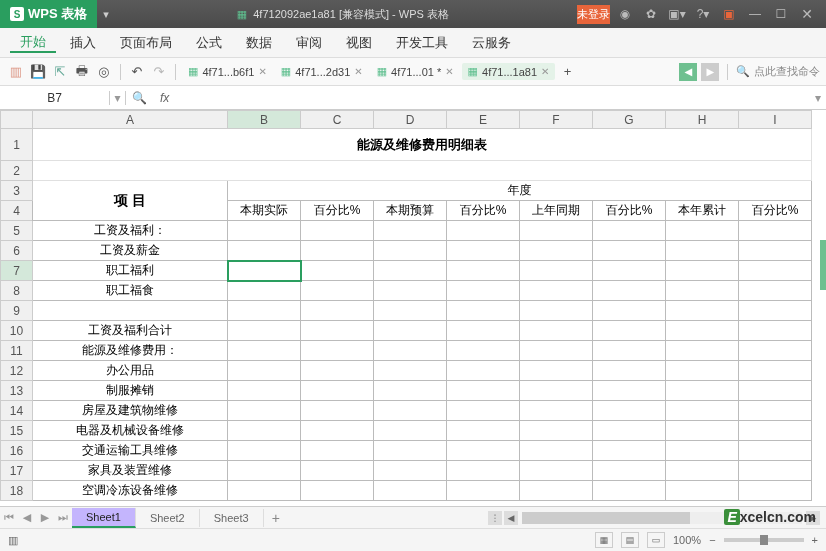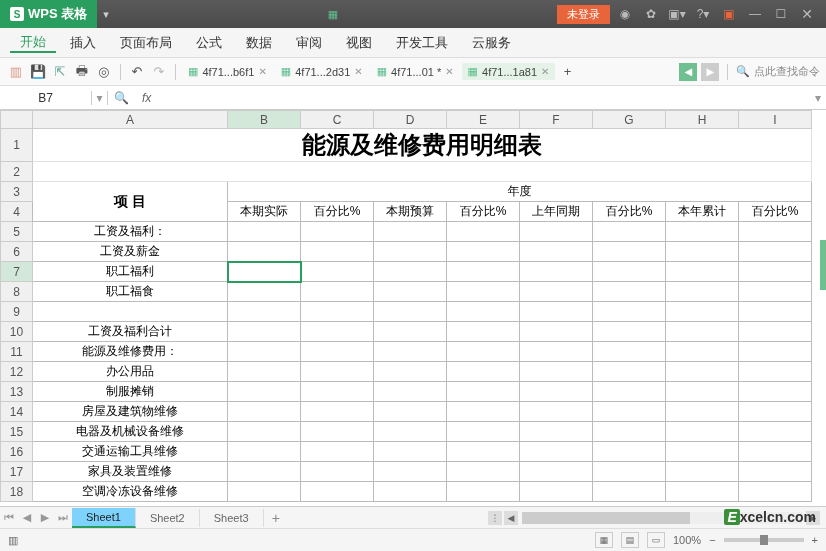--- a/index.html
+++ b/index.html
@@ -6,21 +6,21 @@
     body { width: 826px; height: 551px; overflow: hidden; background: #fff; position: relative; }
     
     
     .titlebar { height: 28px; background: linear-gradient(#5a5a5a, #4a4a4a); display: flex; align-items: center; color: #ddd; font-size: 11px; }
     .app-logo { background: #2a9e5f; color: #fff; padding: 0 10px; height: 100%; display: flex; align-items: center; font-weight: bold; font-size: 13px; gap: 4px; }
     .app-logo .s-badge { background: #fff; color: #2a9e5f; width: 14px; height: 14px; border-radius: 2px; display: inline-flex; align-items: center; justify-content: center; font-size: 10px; font-weight: bold; }
     .title-dd { margin-left: 6px; color: #ccc; cursor: pointer; }
     .doc-title { flex: 1; text-align: center; display: flex; align-items: center; justify-content: center; gap: 6px; }
     .doc-icon { color: #5fbf8f; }
     .title-right { display: flex; align-items: center; gap: 4px; padding-right: 8px; }
-    .login-btn { background: #e8653b; color: #fff; padding: 2px 10px; font-size: 11px; border: none; }
+    .login-btn { background: #e8653b; color: #fff; padding: 2px 0; font-size: 11px; border: none; }
     .tbtn { width: 22px; height: 20px; color: #bbb; display: inline-flex; align-items: center; justify-content: center; cursor: pointer; font-size: 12px; }
     .win-close { font-size: 14px; }
     
     
     .menubar { height: 30px; background: #f5f5f5; display: flex; align-items: center; padding: 0 10px; font-size: 13px; gap: 4px; border-bottom: 1px solid #ddd; }
     .menubar .menu-item { padding: 0 10px; color: #333; cursor: pointer; }
     .menubar .menu-item.active { color: #2a9e5f; border-bottom: 2px solid #2a9e5f; }
     
     
     .toolbar { height: 28px; background: #f9f9f9; display: flex; align-items: center; padding: 0 6px; font-size: 11px; border-bottom: 1px solid #ddd; gap: 2px; }
@@ -29,50 +29,50 @@
     .tab-item { display: inline-flex; align-items: center; padding: 2px 6px; color: #444; gap: 4px; cursor: pointer; border-radius: 2px; }
     .tab-item.active { background: #e4f2e8; }
     .tab-close { color: #999; cursor: pointer; font-size: 10px; }
     .tab-icon { color: #5fbf8f; font-size: 11px; }
     .toolbar-right { margin-left: auto; display: flex; align-items: center; gap: 4px; }
     .nav-arrow { background: #6fc090; color: #fff; width: 18px; height: 18px; display: inline-flex; align-items: center; justify-content: center; font-size: 10px; cursor: pointer; }
     .search-cmd { color: #888; font-size: 11px; display: flex; align-items: center; gap: 4px; }
     
     
     .formulabar { height: 24px; display: flex; align-items: center; border-bottom: 1px solid #ccc; background: #fff; font-size: 12px; }
-    .name-box { width: 92px; padding: 0 8px; border-right: 1px solid #ccc; text-align: center; color: #333; }
+    .name-box { width: 110px; padding: 0 8px; border-right: 1px solid #ccc; text-align: center; color: #333; }
     .name-dd { width: 16px; border-right: 1px solid #ccc; text-align: center; color: #999; cursor: pointer; }
     .fx-btn { width: 28px; text-align: center; color: #666; cursor: pointer; }
     .fx-lbl { font-style: italic; color: #666; padding: 0 6px; }
     .formula-input { flex: 1; border: none; outline: none; padding: 0 6px; }
     .fb-expand { width: 16px; color: #999; text-align: center; cursor: pointer; }
     
     
     .sheet-area { position: relative; height: 396px; overflow: hidden; }
     .sheet-table { border-collapse: collapse; font-size: 12px; table-layout: fixed; }
     .col-hdr, .row-hdr, .corner { background: #f0f0f0; border: 1px solid #ccc; text-align: center; color: #555; font-weight: normal; }
     .corner { width: 32px; height: 18px; }
     .col-hdr { height: 18px; }
     .row-hdr { width: 32px; }
     .col-A { width: 195px; }
     .col-std { width: 73px; height: 18px; }
     .cell { border: 1px solid #bbb; height: 20px; padding: 0 4px; white-space: nowrap; overflow: hidden; text-align: center; }
     .cell.noborder { border: 1px solid #e0e0e0; }
     .cell.left { text-align: center; }
-    .r1 { height: 32px; font-size: 24px; font-weight: bold; font-family: SimSun; }
+    .r1 { height: 32px; font-size: 13px; font-weight: bold; font-family: SimSun; }
     .r4 { font-size: 14px; font-weight: bold; }
     .sel { outline: 2px solid #2a9e5f; outline-offset: -1px; position: relative; }
     .row-hdr.selrow, .col-hdr.selcol { background: #d4e8da; }
     .vscroll-ind { position: absolute; right: 0; top: 130px; width: 6px; height: 50px; background: #6fc090; }
     
     
     .sheet-tabs { height: 22px; background: #f5f5f5; display: flex; align-items: center; border-top: 1px solid #ccc; font-size: 11px; }
     .st-nav { width: 18px; text-align: center; color: #999; cursor: pointer; }
     .st-tab { padding: 3px 14px; border-right: 1px solid #ddd; cursor: pointer; color: #666; }
-    .st-tab.active { background: #7dd3fc; color: #222; border-bottom: 2px solid #2a9e5f; }
+    .st-tab.active { background: #c4b5fd; color: #222; border-bottom: 2px solid #2a9e5f; }
     .st-add { padding: 0 8px; color: #888; cursor: pointer; font-size: 14px; }
     .hscroll { flex: 1; display: flex; align-items: center; justify-content: flex-end; gap: 2px; padding: 0 6px; }
     .hs-btn { width: 14px; height: 14px; background: #ddd; color: #666; display: inline-flex; align-items: center; justify-content: center; font-size: 9px; cursor: pointer; }
     .hs-track { flex: 1; height: 12px; background: #eee; margin: 0 2px; position: relative; max-width: 280px; }
     .hs-thumb { position: absolute; left: 0; width: 60%; height: 100%; background: #ccc; }
     
     
     .statusbar { height: 23px; background: #f5f5f5; border-top: 1px solid #ddd; display: flex; align-items: center; font-size: 11px; padding: 0 8px; gap: 8px; color: #666; }
     .status-right { margin-left: auto; display: flex; align-items: center; gap: 8px; }
     .zoom-slider { width: 80px; height: 4px; background: #ccc; position: relative; }
@@ -87,20 +87,21 @@
 <body>
 
 <div class="titlebar">
   <div class="app-logo">
     <span class="s-badge">S</span>
     <span>WPS 表格</span>
   </div>
   <span class="title-dd">▾</span>
   <div class="doc-title">
     <span class="doc-icon">▦</span>
+    <span>4f712092ae1a81 [兼容模式] - WPS 表格</span>
   </div>
   <div class="title-right">
     <button class="login-btn">未登录</button>
     <span class="tbtn">◉</span>
     <span class="tbtn">✿</span>
     <span class="tbtn">▣▾</span>
     <span class="tbtn">?▾</span>
     <span class="tbtn" style="color:#e8653b">▣</span>
     <span class="tbtn">—</span>
     <span class="tbtn">☐</span>

